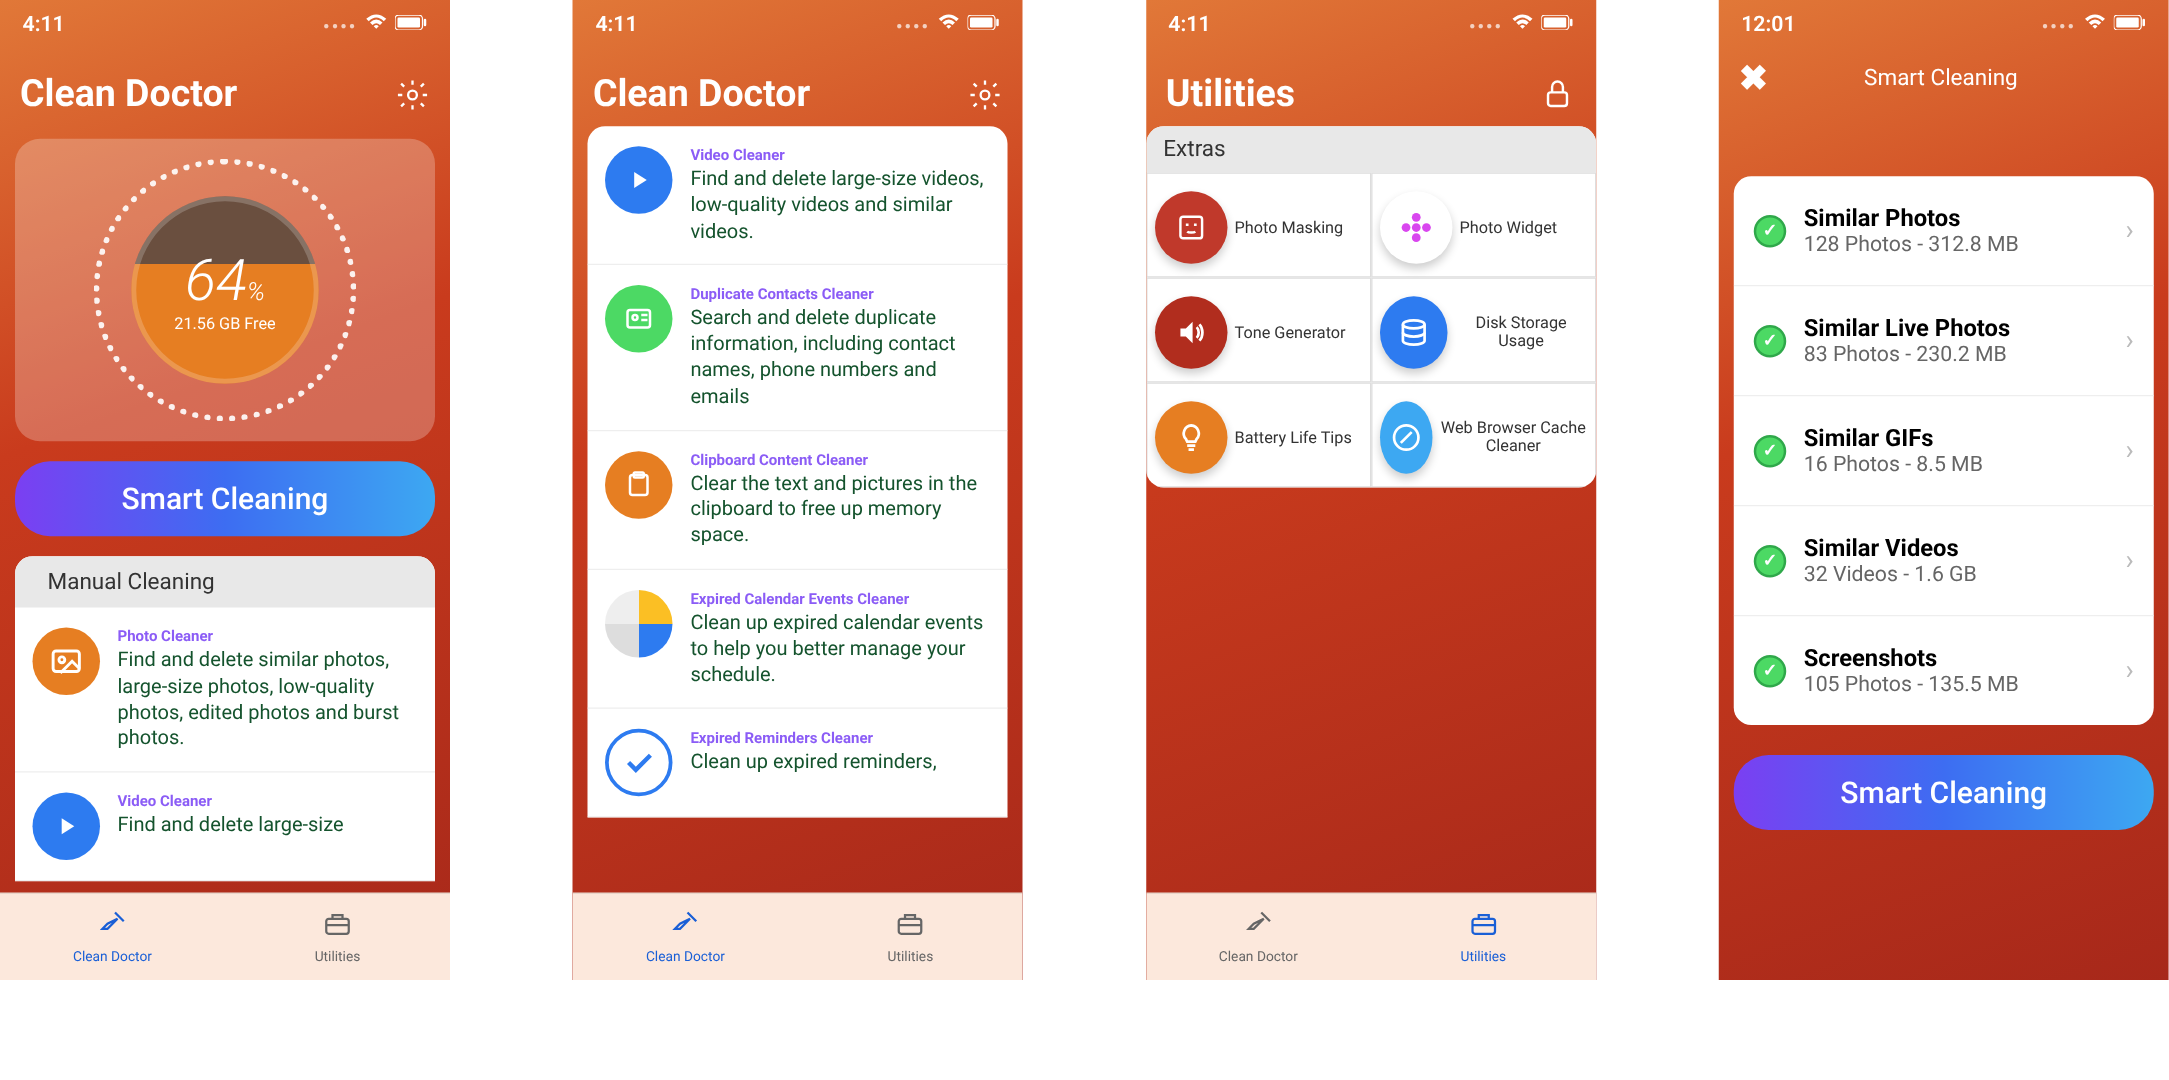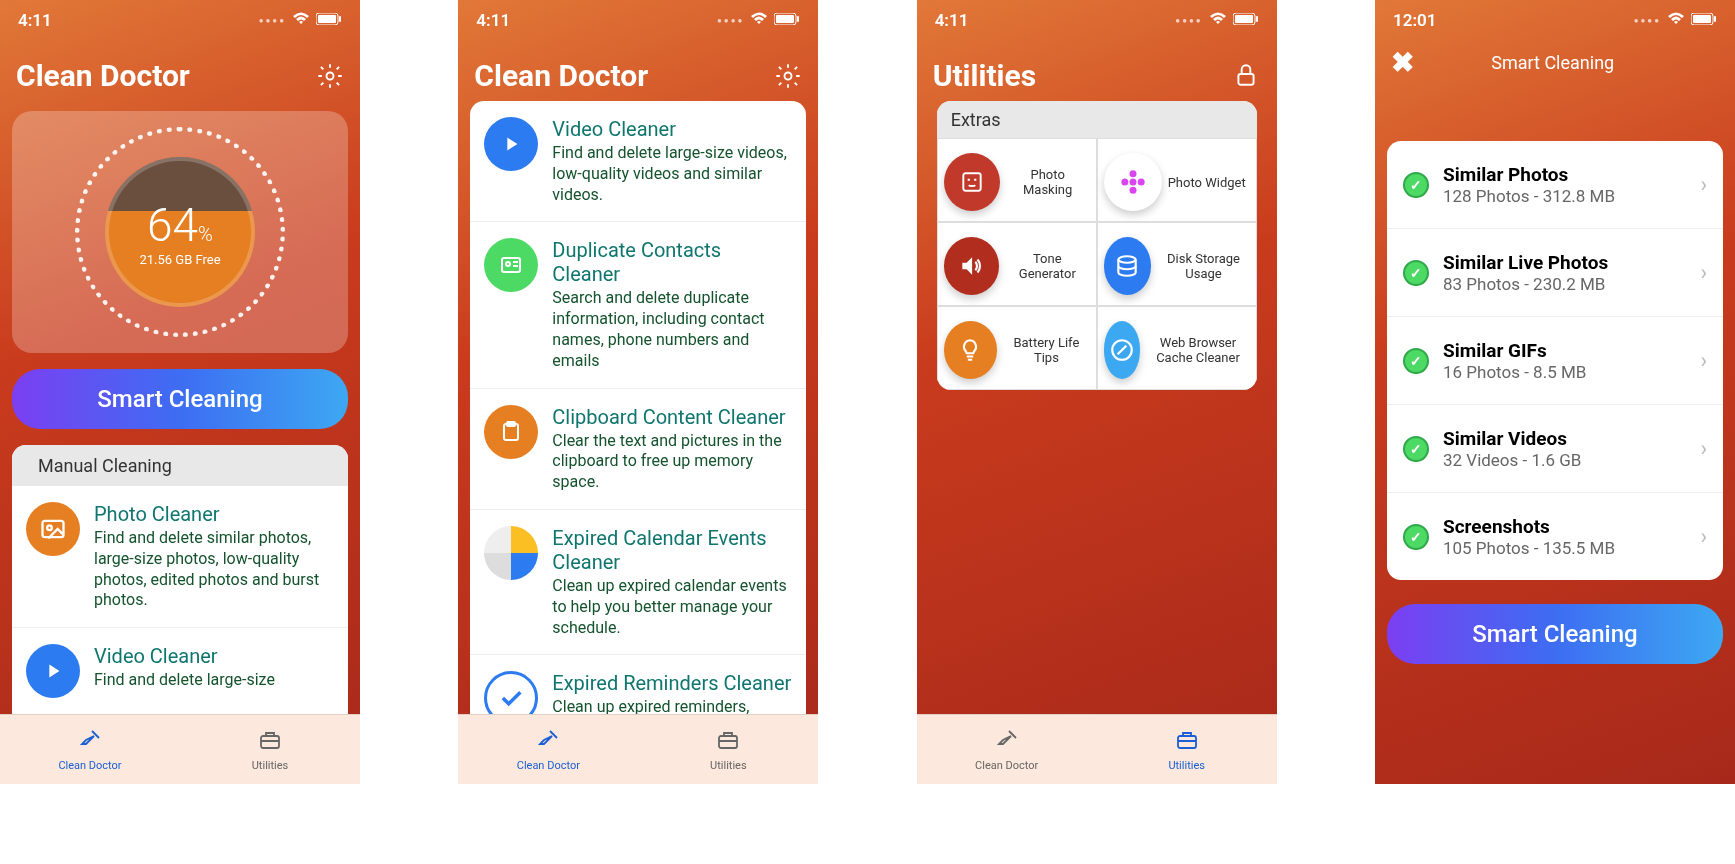--- a/index.html
+++ b/index.html
@@ -57,21 +57,21 @@
 }
 .gauge-ticks { position: absolute; border: 5px dotted rgba(255,255,255,0.9); border-radius: 50%; width: 210px; height: 210px; }
 .gauge-inner {
   width: 150px; height: 150px;
   border-radius: 50%;
   background: linear-gradient(to bottom, #6a4f3f 0%, #6a4f3f 36%, #e67e22 36%, #e67e22 100%);
   display: flex; flex-direction: column; justify-content: center; align-items: center;
   color: #fff;
   box-shadow: inset 0 0 0 4px rgba(255,255,255,0.2);
 }
-.gauge-pct { font-size: 46px; font-weight: 300; }
+.gauge-pct { font-size: 46px; font-weight: 300; font-style: italic; }
 .gauge-pct small { font-size: 20px; }
 .gauge-sub { font-size: 13px; }
 
 .smart-btn {
   margin: 16px 12px;
   background: linear-gradient(90deg, #7b3ff2 0%, #3d6df2 50%, #3da8f2 100%);
   color: #fff;
   text-align: center;
   padding: 16px;
   border-radius: 28px;
@@ -98,34 +98,34 @@
   border-bottom: 1px solid #eee;
 }
 .list-item .icon {
   width: 54px; height: 54px;
   border-radius: 50%;
   flex-shrink: 0;
   display: flex; justify-content: center; align-items: center;
   color: #fff; font-size: 24px;
 }
 .list-item .text { flex: 1; }
-.list-item .title { font-weight: 400; font-size: 20px; color: #0f766e; margin-bottom: 2px; }
+.list-item .title { font-weight: 700; font-size: 12px; color: #8b5cf6; margin-bottom: 2px; }
 .list-item .desc { font-size: 16px; color: #14532d; line-height: 1.3; }
 
 
 .white-card {
   margin: 0 12px;
   background: #fff;
   border-radius: 14px 14px 0 0;
   overflow: hidden;
 }
 
 
 .util-card {
-  margin: 0 20px;
+  margin: 0 0;
   background: #fff;
   border-radius: 14px;
   overflow: hidden;
 }
 .util-header {
   background: #e8e8e8;
   padding: 8px 14px;
   font-size: 18px;
   color: #333;
 }

